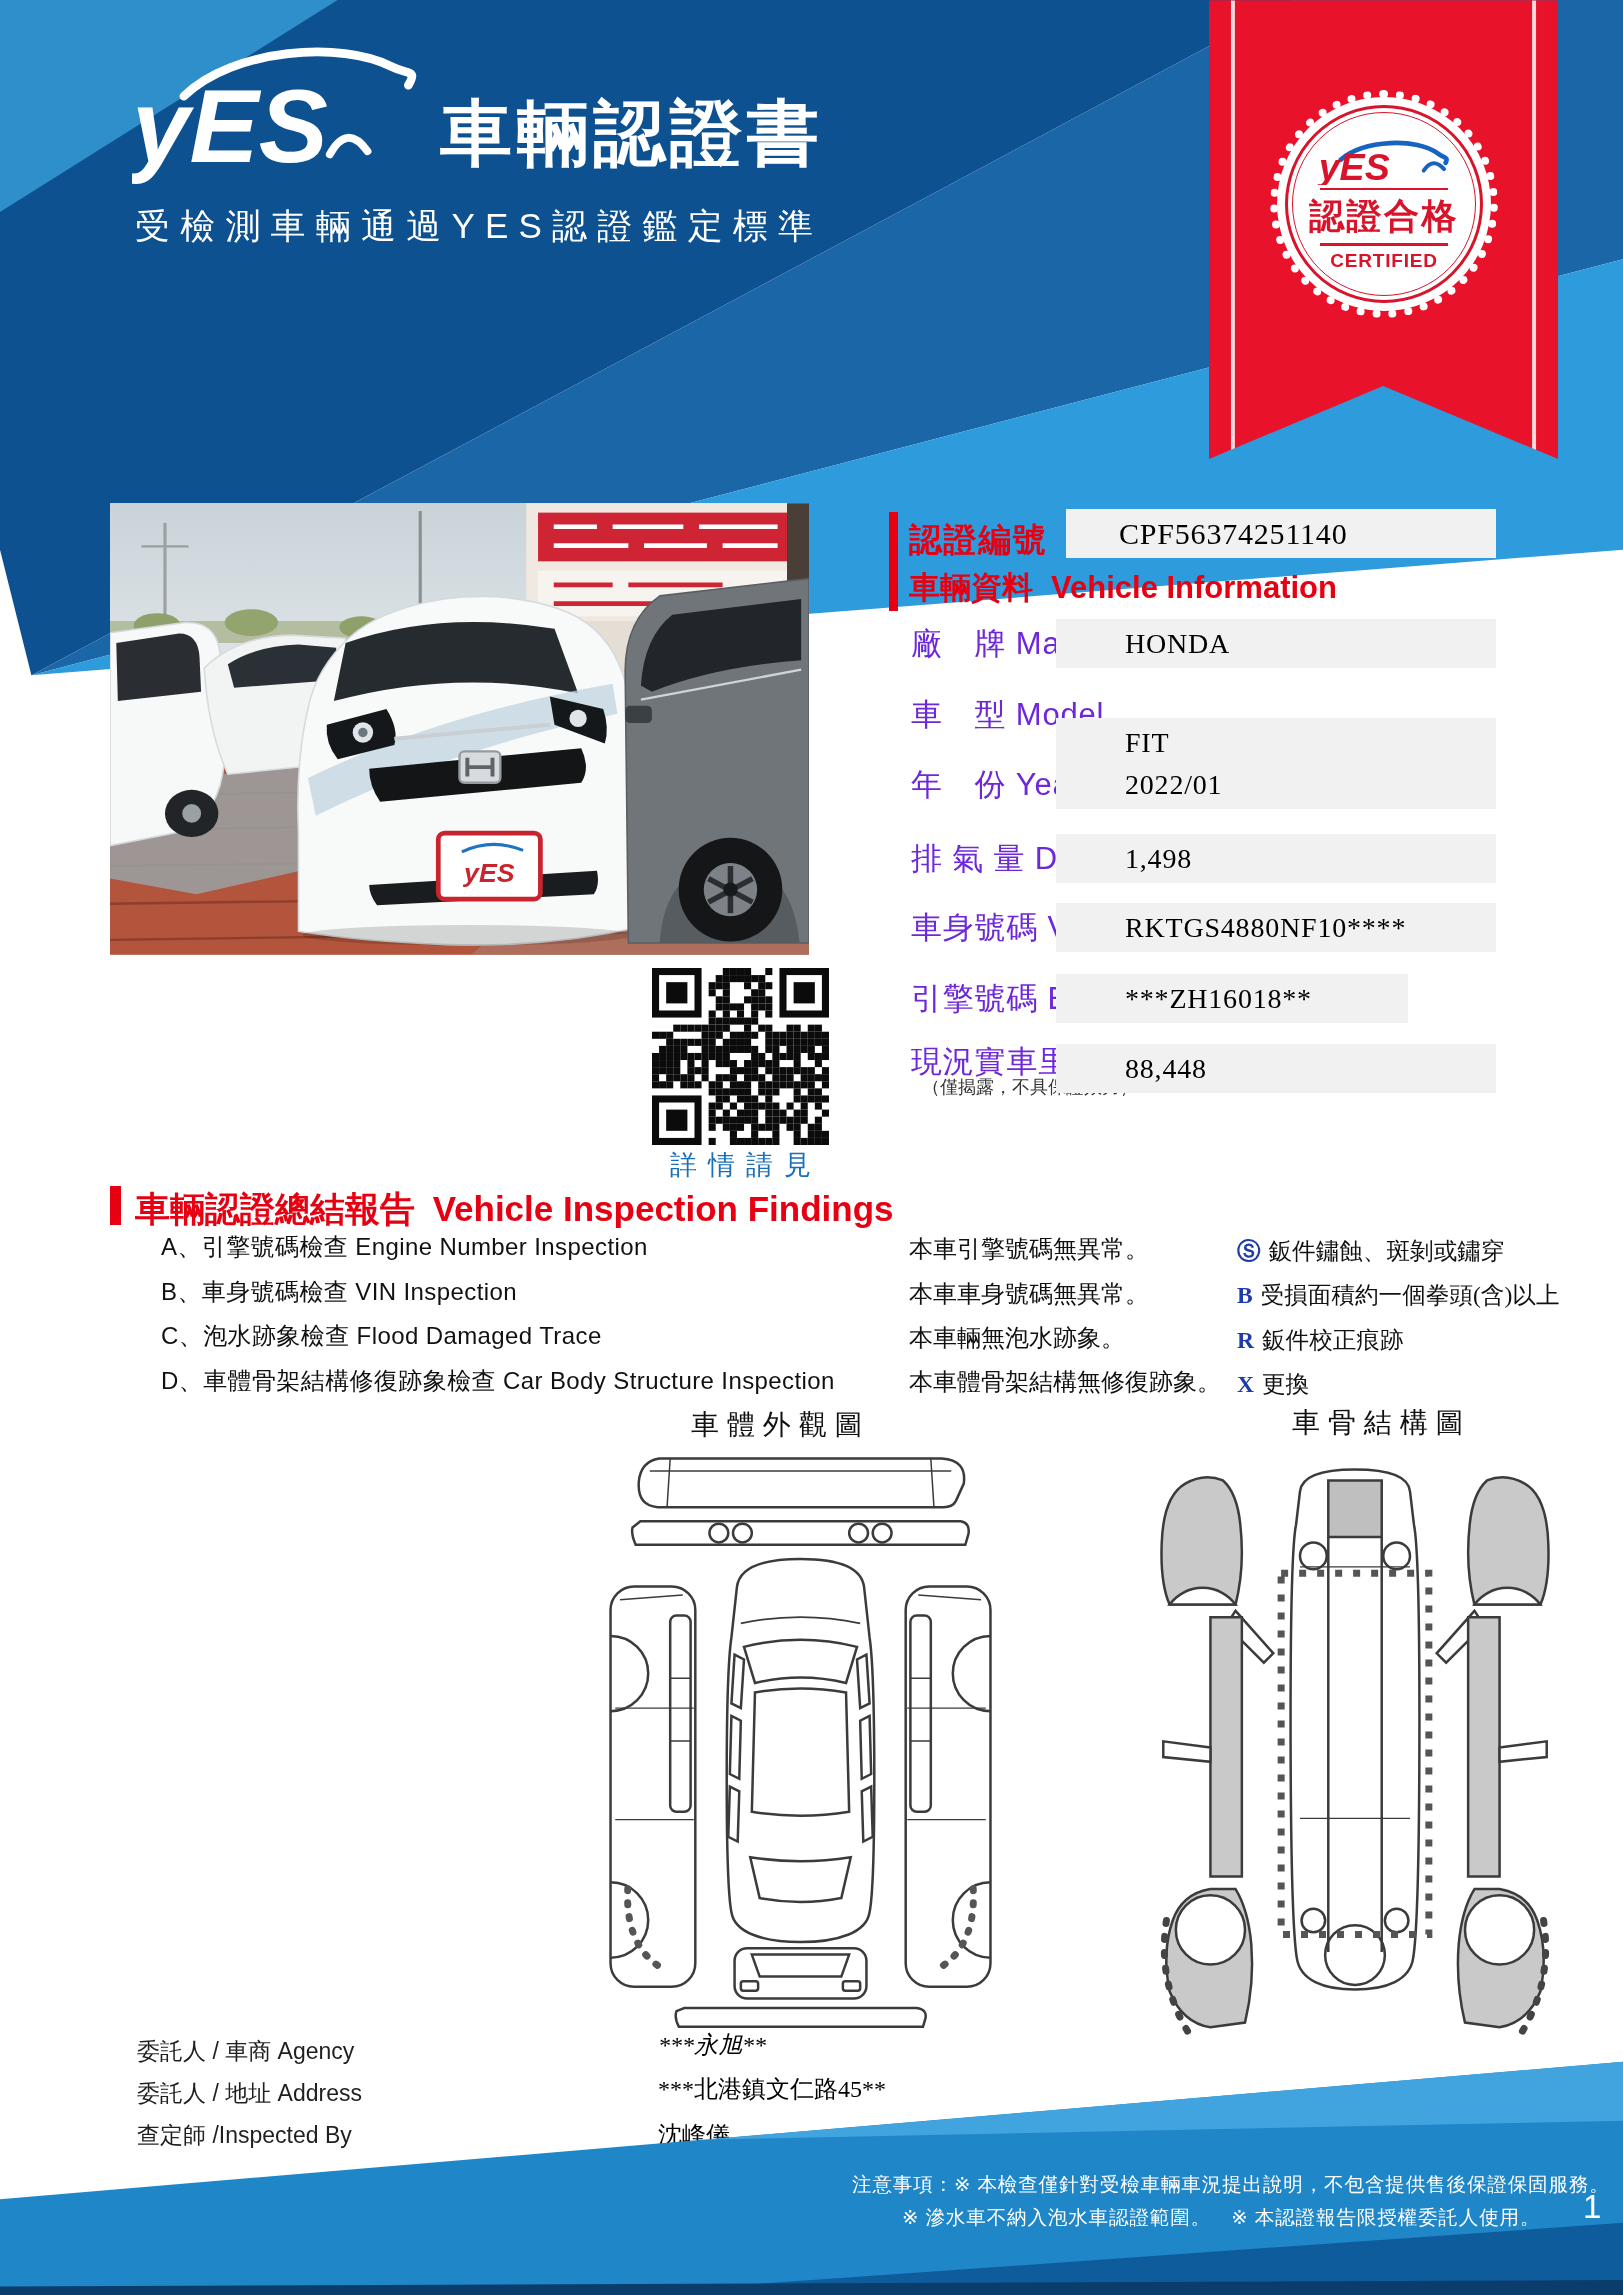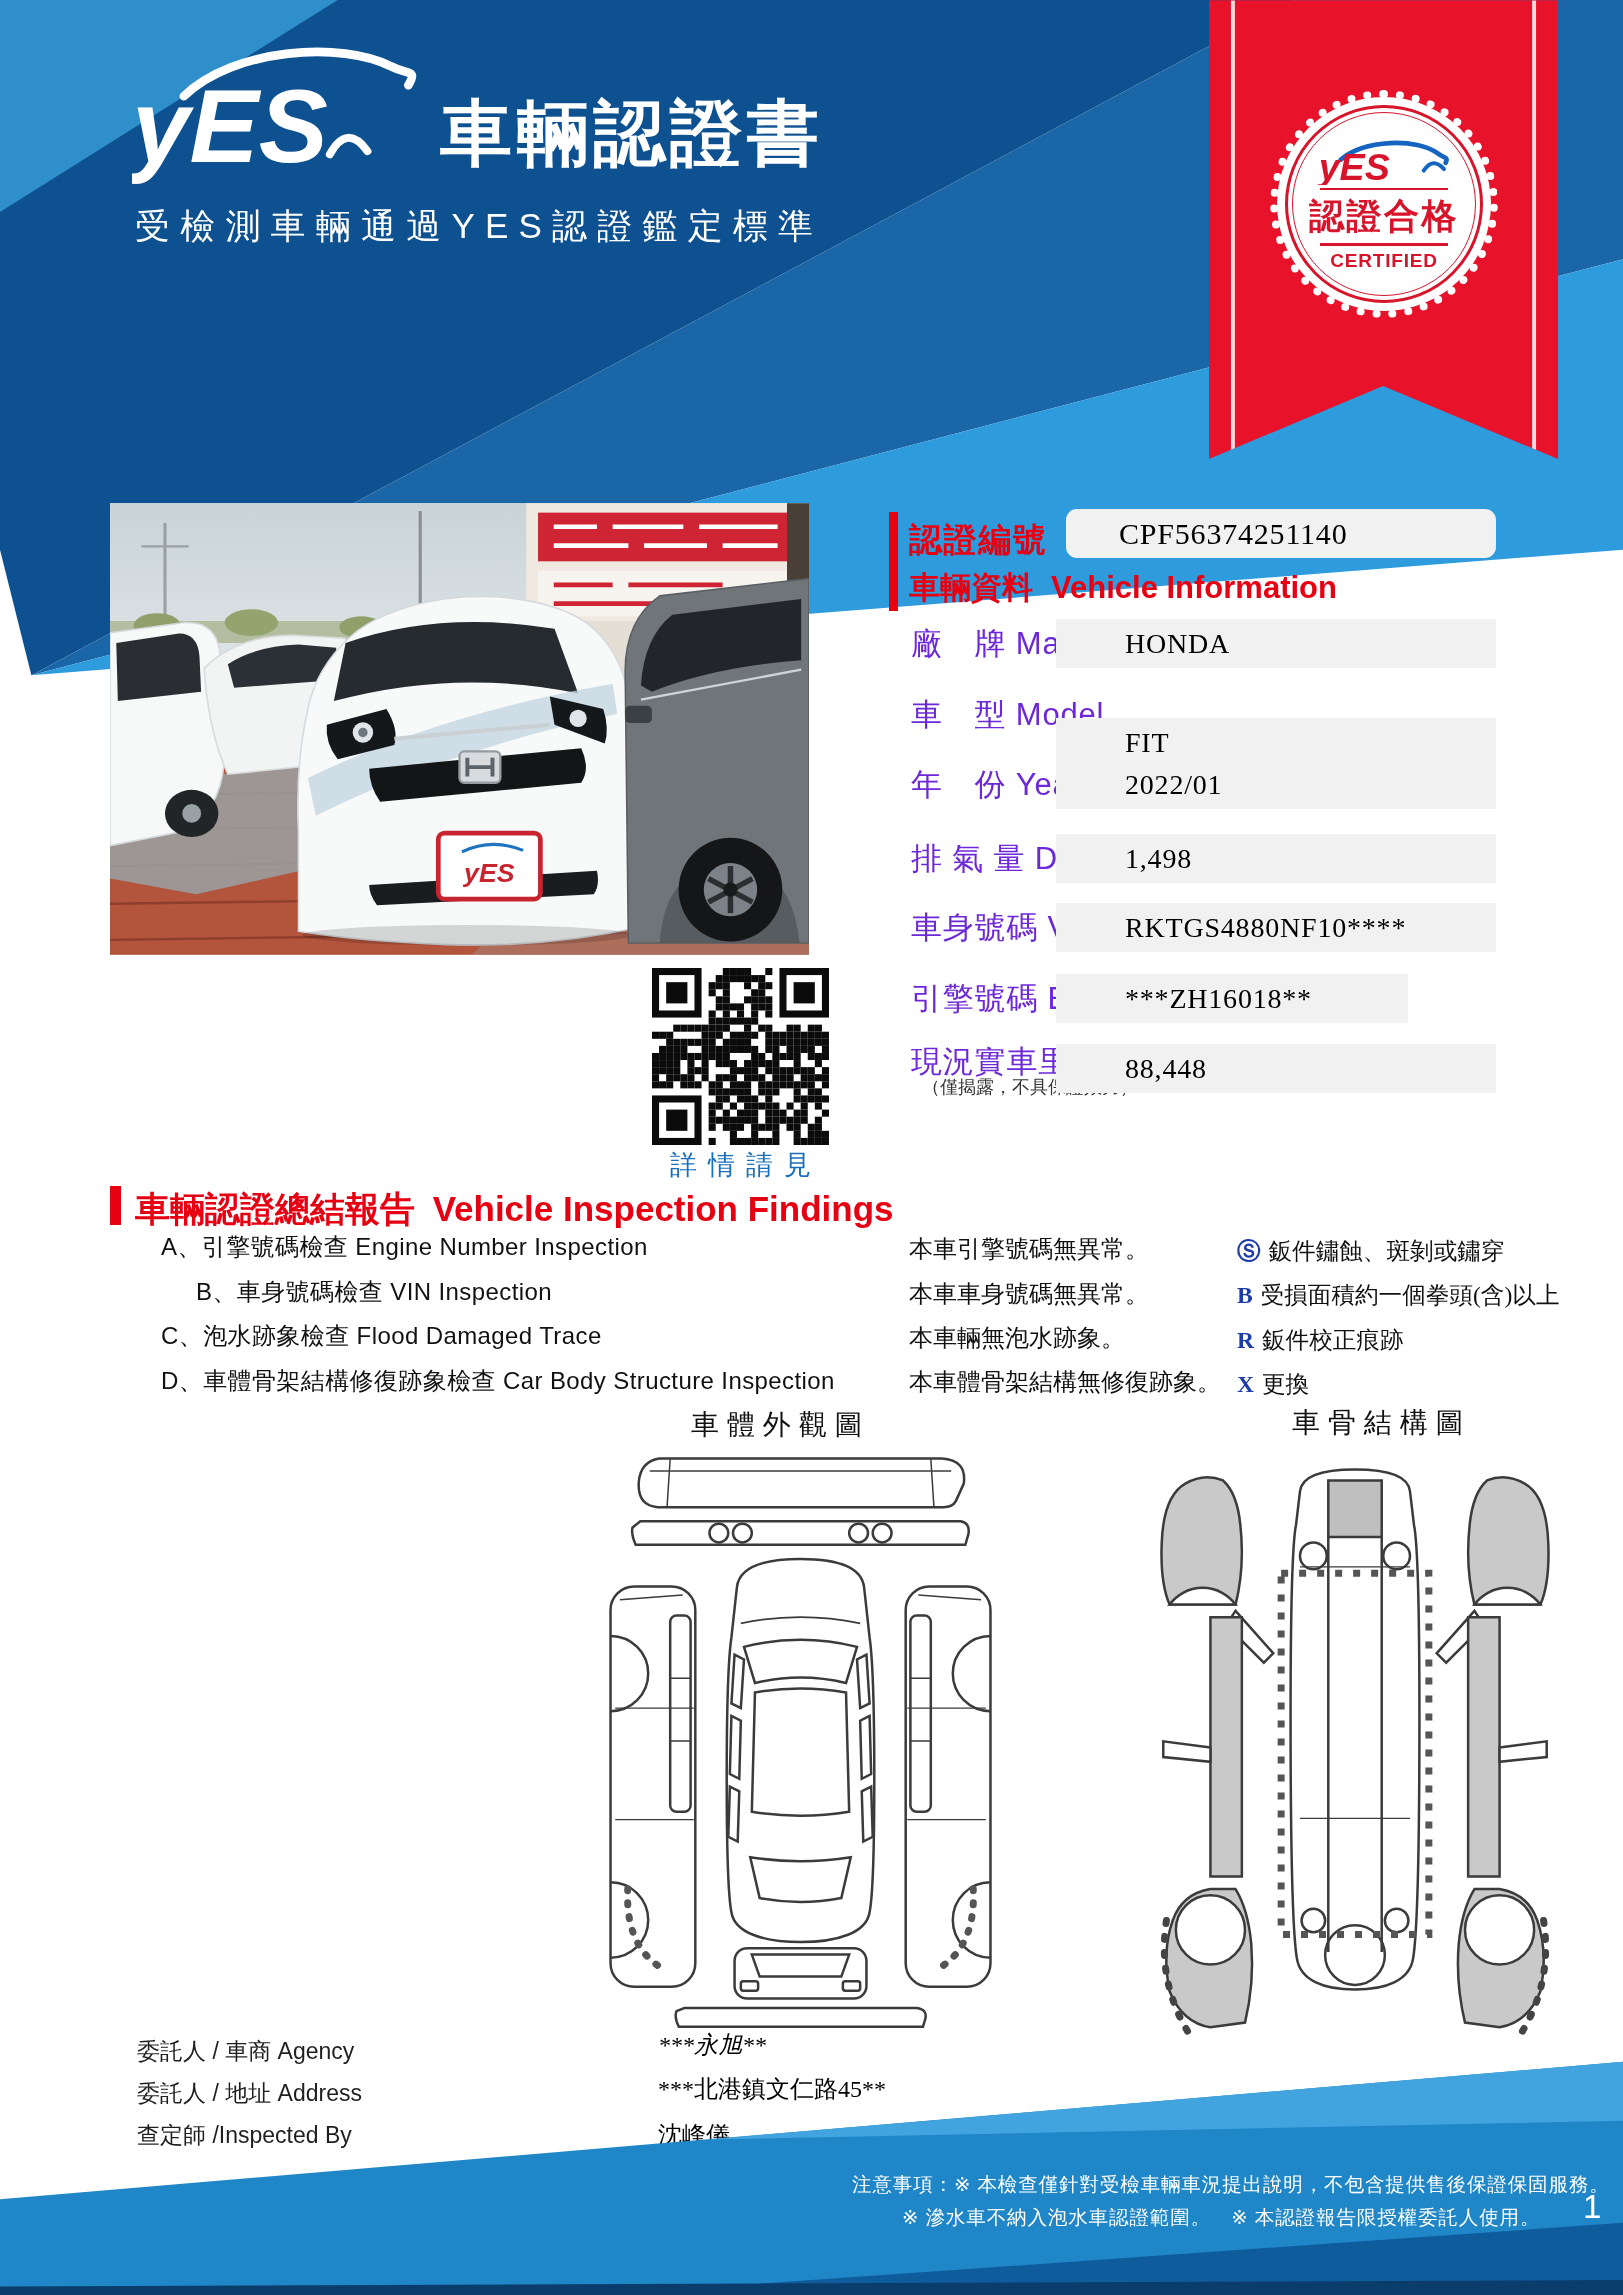--- a/index.html
+++ b/index.html
@@ -499,21 +499,21 @@
         <rect x="180" y="18" width="27" height="27" fill="#0b0b0b"></rect>
         <rect x="0" y="162" width="63" height="63" fill="#0b0b0b"></rect>
         <rect x="9" y="171" width="45" height="45" fill="#fff"></rect>
         <rect x="18" y="180" width="27" height="27" fill="#0b0b0b"></rect>
       </svg>
   </div>
   <div class="abs qr-caption" style="left:652px;top:1147px;width:188px;text-align:center;">詳情請見</div>
 
   <div class="abs red-bar" style="left:889px;top:512px;width:9.4px;height:99px;"></div>
   <div class="abs cert-label" style="left:909px;top:518px;">認證編號</div>
-  <div class="abs val-box" style="left:1066px;top:509px;width:430px;border-radius:11px;">
+  <div class="abs val-box" style="left:1066px;top:509px;width:430px;">
     <span class="val-text" style="padding-left:53px;font-size:30px;">CPF56374251140</span>
   </div>
   <div class="abs vi-title" style="left:909px;top:567px;">
     <span>車輛資料</span>
     <span style="margin-left:9.4px;">Vehicle Information</span>
   </div>
 
   <div class="abs row-label" style="left:911px;top:619px;">廠　牌 Make</div>
   <div class="abs val-box" style="left:1056px;top:619px;width:440px;">
       <span class="val-text">HONDA</span>
@@ -552,21 +552,21 @@
       <span class="val-text">88,448</span>
     </div>
 
   <div class="abs red-bar" style="left:110px;top:1186px;width:11px;height:39px;"></div>
   <div class="abs sec-title" style="left:135px;top:1186px;">
     <span>車輛認證總結報告</span>
     <span style="margin-left:7.9px;">Vehicle Inspection Findings</span>
   </div>
 
   <div class="abs insp-item" style="left:161px;top:1231px;">A、引擎號碼檢查 Engine Number Inspection</div>
-  <div class="abs insp-item" style="left:161px;top:1276px;margin-left:35px;">B、車身號碼檢查 VIN Inspection</div>
+  <div class="abs insp-item" style="left:161px;top:1276px;">B、車身號碼檢查 VIN Inspection</div>
   <div class="abs insp-item" style="left:161px;top:1320px;">C、泡水跡象檢查 Flood Damaged Trace</div>
   <div class="abs insp-item" style="left:161px;top:1365px;">D、車體骨架結構修復跡象檢查 Car Body Structure Inspection</div>
 
   <div class="abs insp-result" style="left:909px;top:1233px;">本車引擎號碼無異常。</div>
   <div class="abs insp-result" style="left:909px;top:1278px;">本車車身號碼無異常。</div>
   <div class="abs insp-result" style="left:909px;top:1322px;">本車輛無泡水跡象。</div>
   <div class="abs insp-result" style="left:909px;top:1366px;">本車體骨架結構無修復跡象。</div>
 
   <div class="abs legend-item" style="left:1237px;top:1235px;"><span class="legend-sym">Ⓢ</span><span>鈑件鏽蝕、斑剝或鏽穿</span></div>
   <div class="abs legend-item" style="left:1237px;top:1279px;"><span class="legend-sym">B</span><span>受損面積約一個拳頭(含)以上</span></div>

